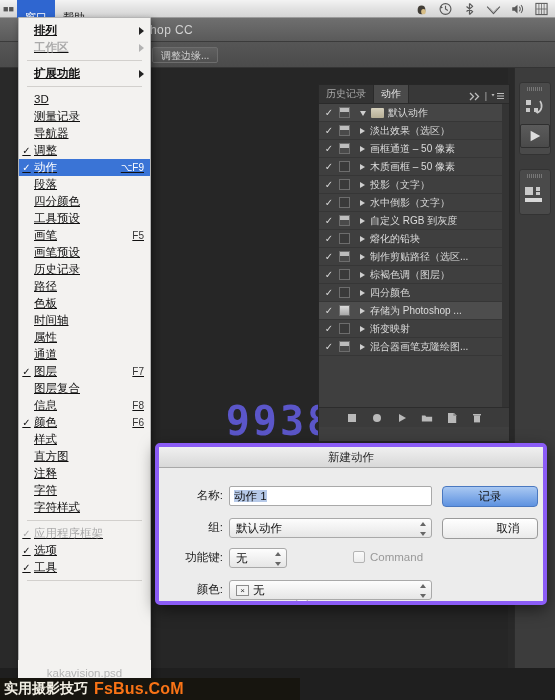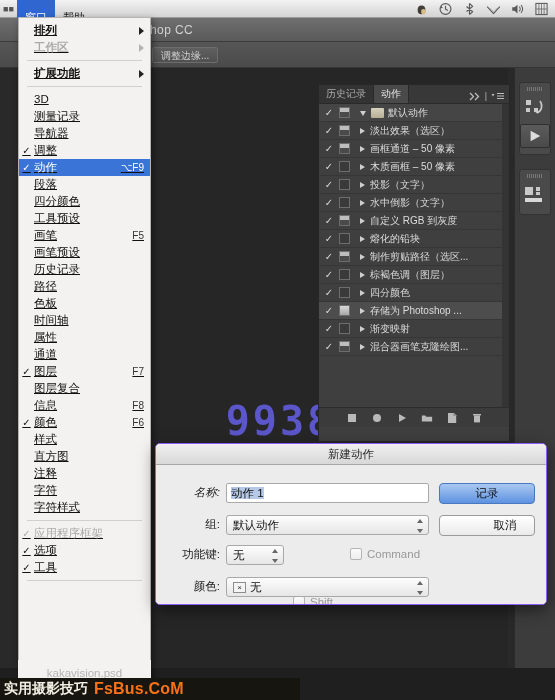--- a/index.html
+++ b/index.html
@@ -168,21 +168,21 @@
   .mi.dim .lbl,.mi.dim .chk{ color:#aaa; }
   .mi.dim .arrow{ border-left-color:#b3b3b3; }
   .mi.bold .lbl{ font-weight:bold; }
   .mi.hl{ background:#3a74d6; color:#fff; }
   .mi.hl .lbl,.mi.hl .chk,.mi.hl .acc{ color:#fff; }
   .msep{ height:1px; background:#d2d0cd; margin:4px 8px; }
 
   
   #dialog{
     position:absolute; left:155px; top:443px; width:392px; height:162px;
-    background:#ececec; border:1px solid #8b5cf6; border-radius:5px;
+    background:#ececec; border:4px solid #8b5cf6; border-radius:5px;
     box-shadow:0 5px 16px rgba(0,0,0,.5);
     overflow:hidden;
   }
   #dlg-title{
     height:21px; background:linear-gradient(to bottom,#f0f0f0,#d8d8d8);
     border-bottom:1px solid #a8a8a8;
     display:flex; align-items:center; justify-content:center;
     font-size:11.5px; color:#2a2a2a;
   }
   #dlg-body{ position:relative; height:141px; background:#ececec; }
@@ -583,21 +583,21 @@
       <span class="lbl">工具</span>
     </div>
     <div class="msep"></div>
   </div>
 <div id="file-tab">kakavision.psd</div>
 
 <div id="dialog">
   <div id="dlg-title">新建动作</div>
   <div id="dlg-body">
 
-    <div class="drow" style="left:14px; top:20px; width:50px; justify-content:flex-end;font-style:italic;">
+    <div class="drow" style="left:14px; top:20px; width:50px; justify-content:flex-end;">
       <span class="dlbl">名称:</span>
     </div>
     <div class="dfield" style="position:absolute; left:70px; top:18px; width:203px;">
       <span class="sel-hl">动作 1</span>
     </div>
 
     <div class="drow" style="left:14px; top:52px; width:50px; justify-content:flex-end;">
       <span class="dlbl">组:</span>
     </div>
     <div class="dsel" style="position:absolute; left:70px; top:50px; width:203px;">

